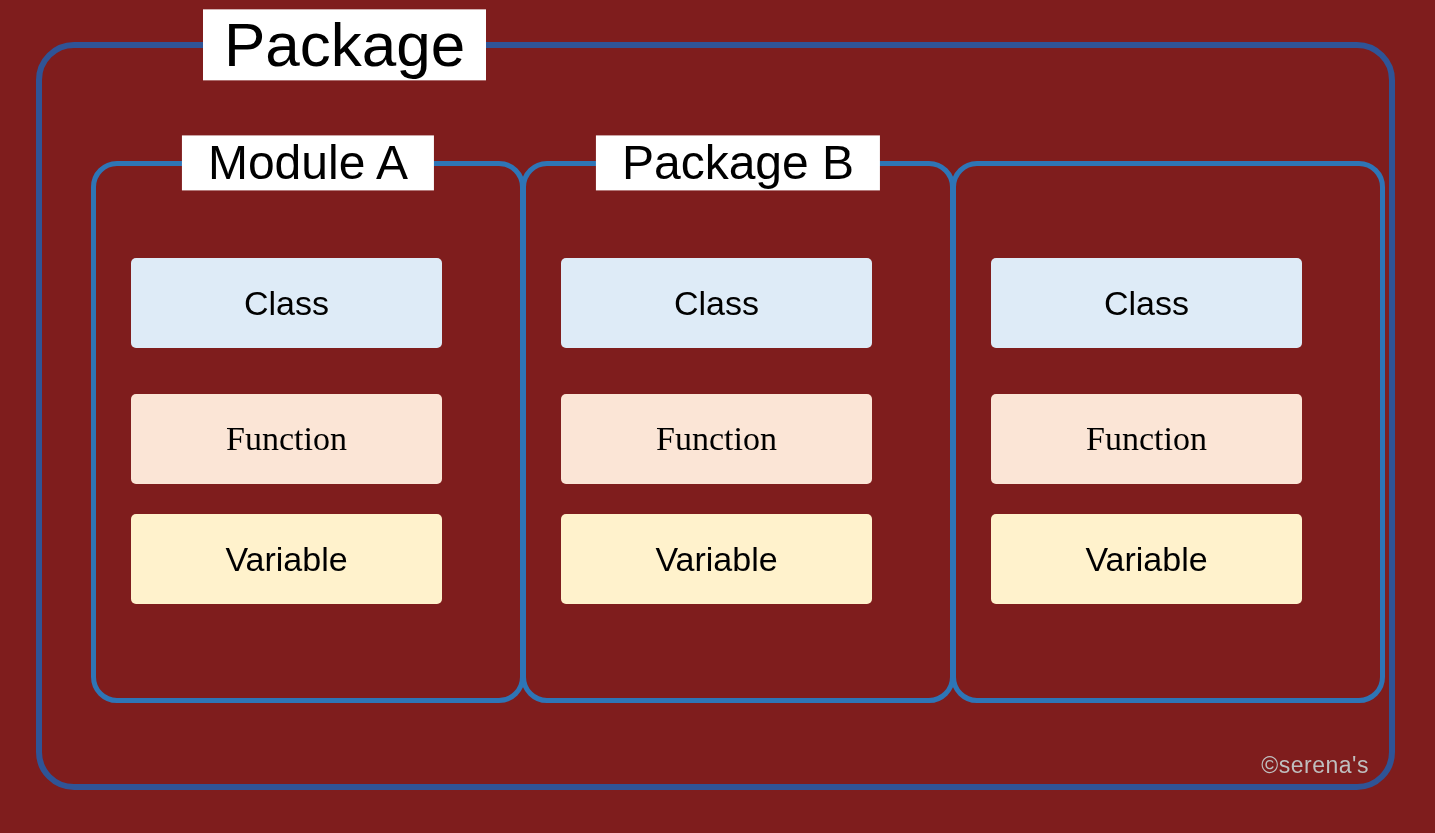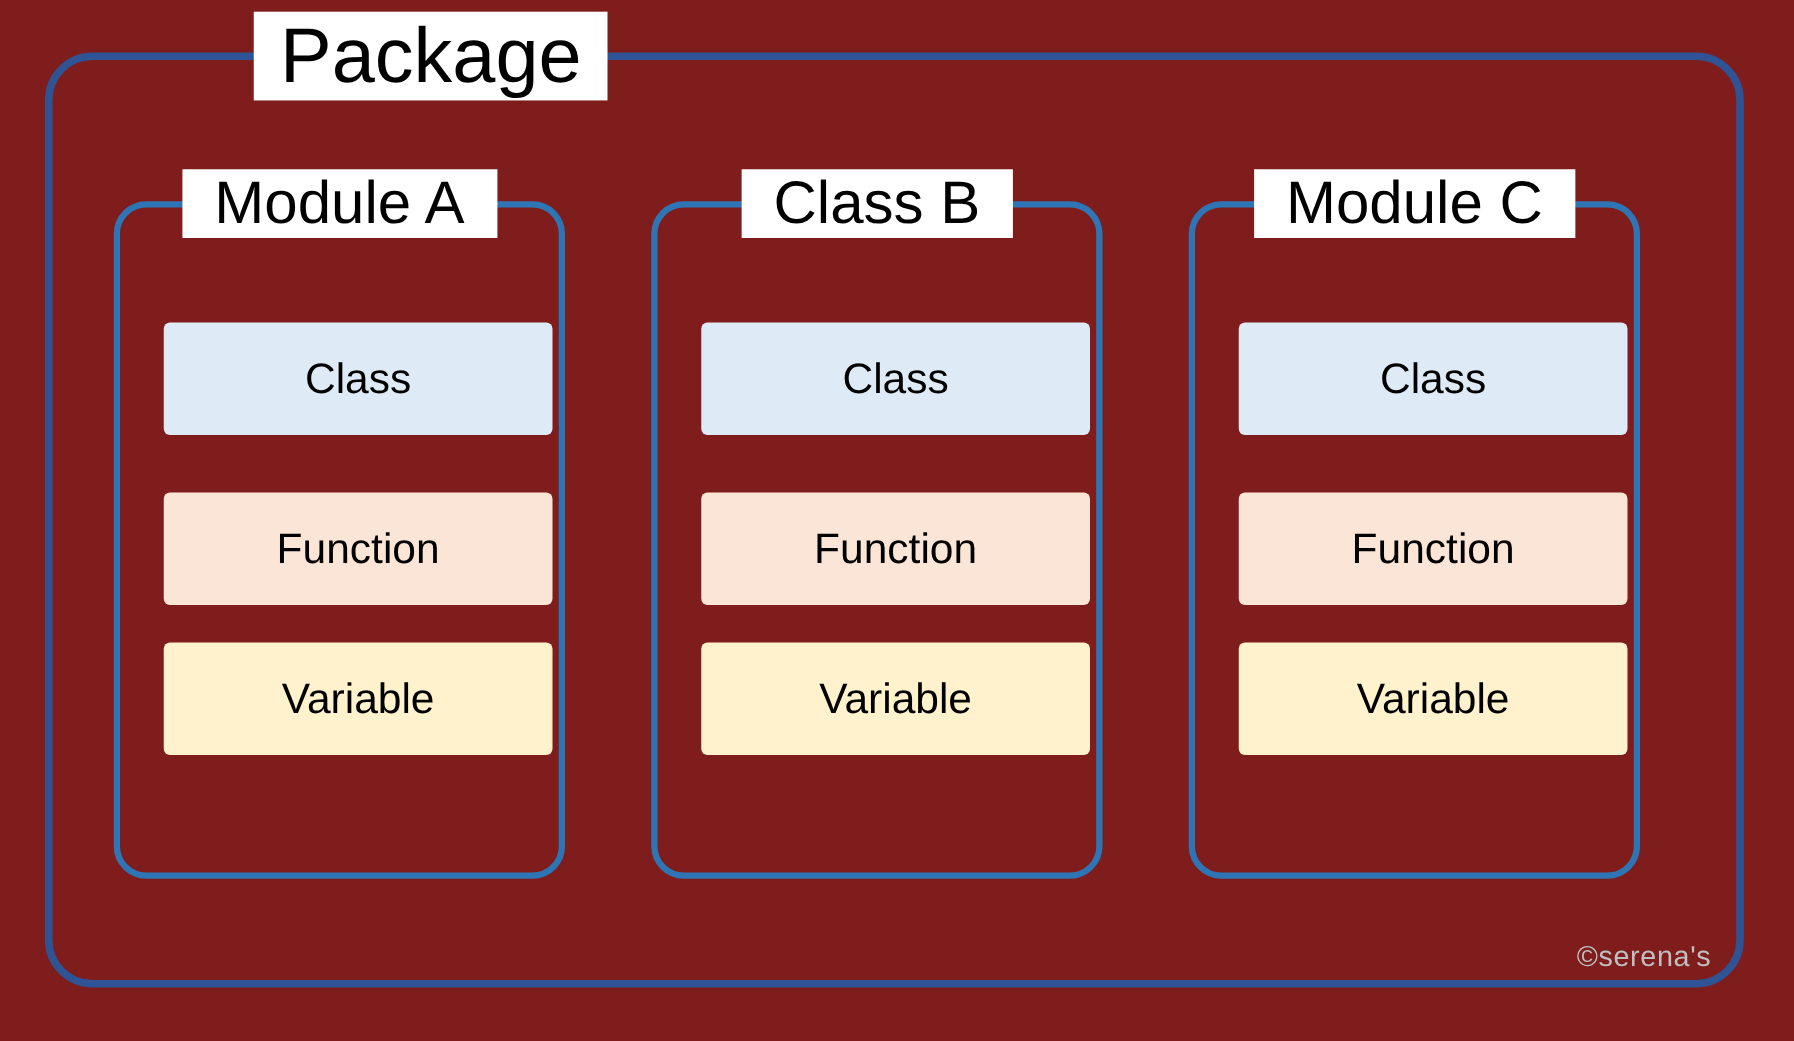--- a/index.html
+++ b/index.html
@@ -34,21 +34,21 @@
     background: #ffffff;
     padding: 0 21px;
     font-size: 62px;
     line-height: 1.15;
     color: #000000;
     white-space: nowrap;
   }
   .module-box {
     position: absolute;
     top: 161px;
-    width: 361px;
+    width: 434px;
     height: 542px;
     box-sizing: border-box;
     border: 5px solid var(--module-border, #2E75B6);
     border-radius: 26px;
     background: transparent;
   }
   .module-a { left: 91px; }
   .module-b { left: 521px; }
   .module-c { left: 951px; }
   .module-title {
@@ -69,21 +69,21 @@
     width: 311px;
     height: 90px;
     border-radius: 5px;
     display: flex;
     align-items: center;
     justify-content: center;
     font-size: 34px;
     color: #000000;
   }
   .item-class    { top: 92px;  background: var(--class-fill, #DEEBF7); }
-  .item-function { top: 228px; background: var(--function-fill, #FBE5D6); }
+  .item-function { top: 228px; background: var(--function-fill, #FBE5D6); font-family: Liberation Serif, serif; }
   .item-variable { top: 348px; background: var(--variable-fill, #FFF2CC); }
   .watermark {
     position: absolute;
     right: 66px;
     top: 752px;
     font-size: 23px;
     color: var(--watermark-color, #BFBFBF);
     letter-spacing: 0.5px;
   }
 </style>
@@ -96,28 +96,27 @@
   <div class="package-title">Package</div>
 
   <div class="module-box module-a">
     <div class="module-title">Module A</div>
     <div class="item item-class">Class</div>
     <div class="item item-function">Function</div>
     <div class="item item-variable">Variable</div>
   </div>
 
   <div class="module-box module-b">
-    <div class="module-title">Class B</div>
+    <div class="module-title">Package B</div>
     <div class="item item-class">Class</div>
     <div class="item item-function">Function</div>
     <div class="item item-variable">Variable</div>
   </div>
 
   <div class="module-box module-c">
-    <div class="module-title">Module C</div>
     <div class="item item-class">Class</div>
     <div class="item item-function">Function</div>
     <div class="item item-variable">Variable</div>
   </div>
 
   <div class="watermark">©serena's</div>
 
 </div>
 
 </body></html>

